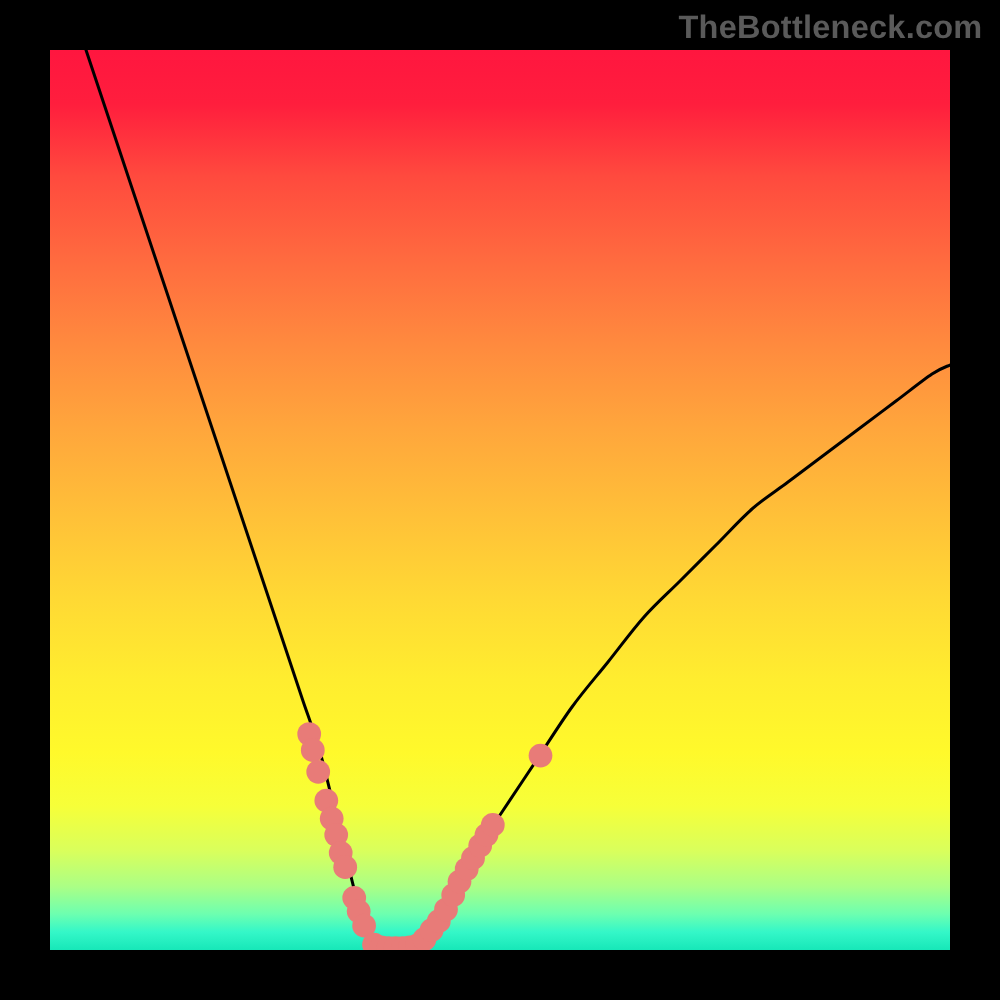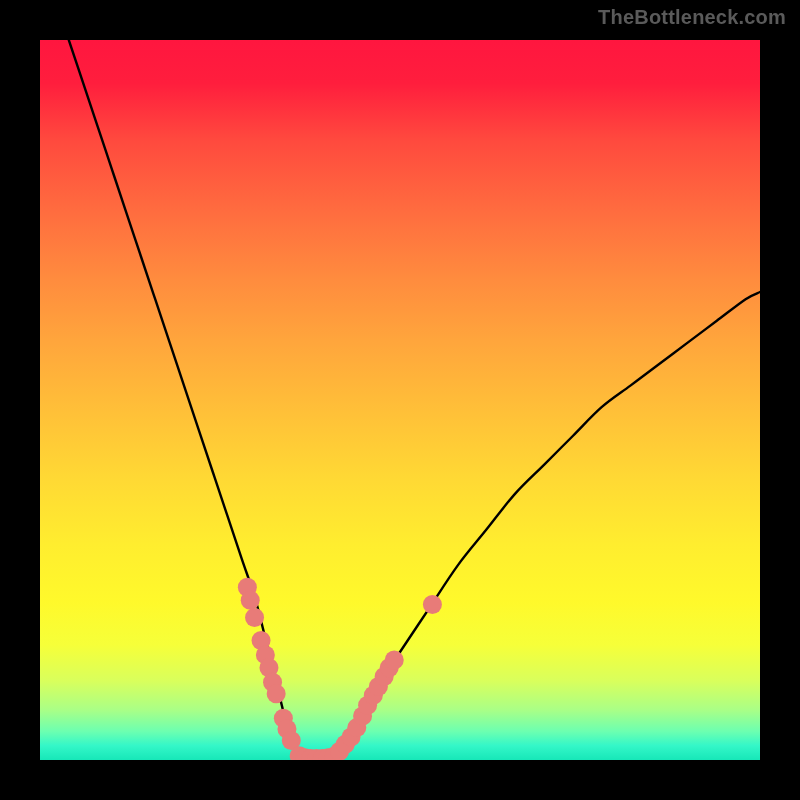--- a/index.html
+++ b/index.html
@@ -48,21 +48,21 @@
       #6dffb0 96%,
       #34f7c8 98%,
       #17e7b8 100%
     );
   }
   .watermark {
     position: absolute;
     top: 6px;
     right: 14px;
     color: #5a5a5a;
-    font-size: 20px;
+    font-size: 26px;
     font-weight: 600;
     letter-spacing: 0.2px;
     user-select: none;
   }
   svg.curve {
     position: absolute;
     inset: 0;
   }
 </style>
 </head>

